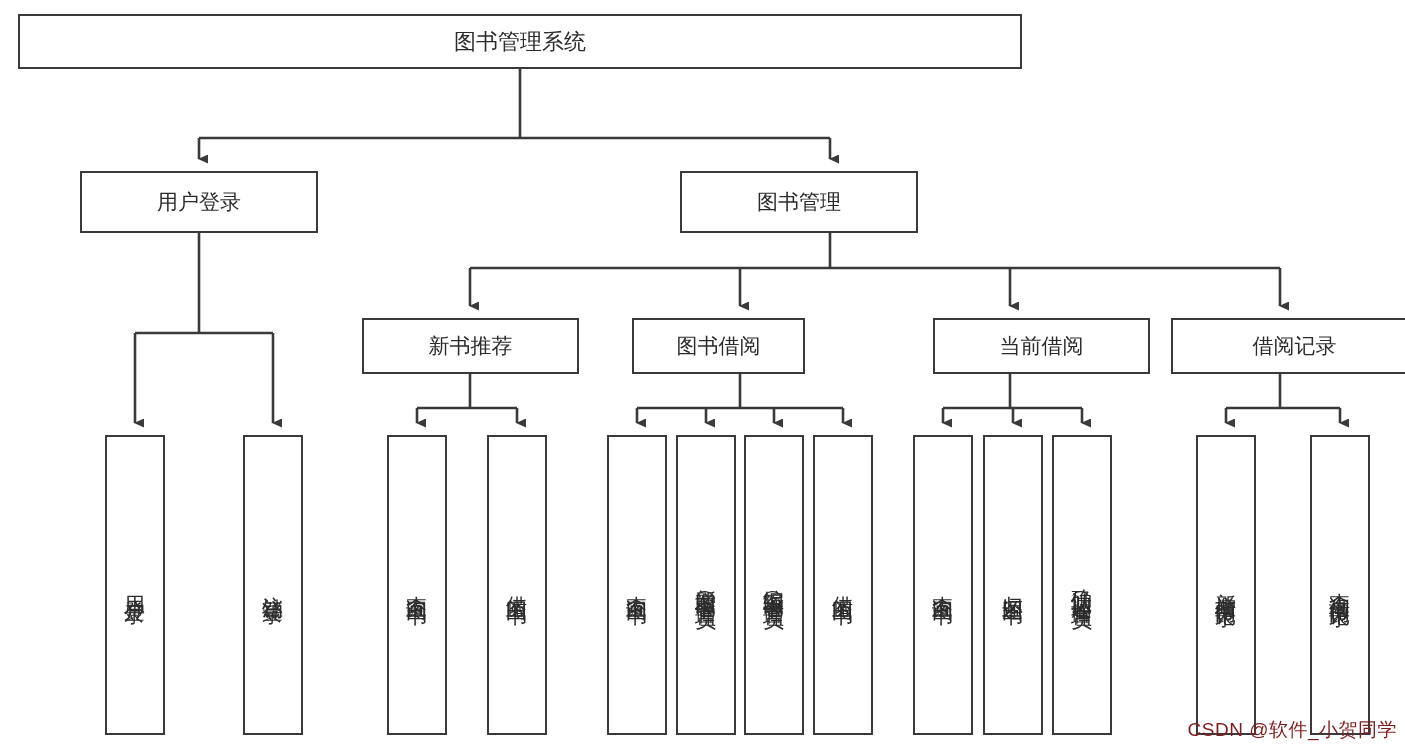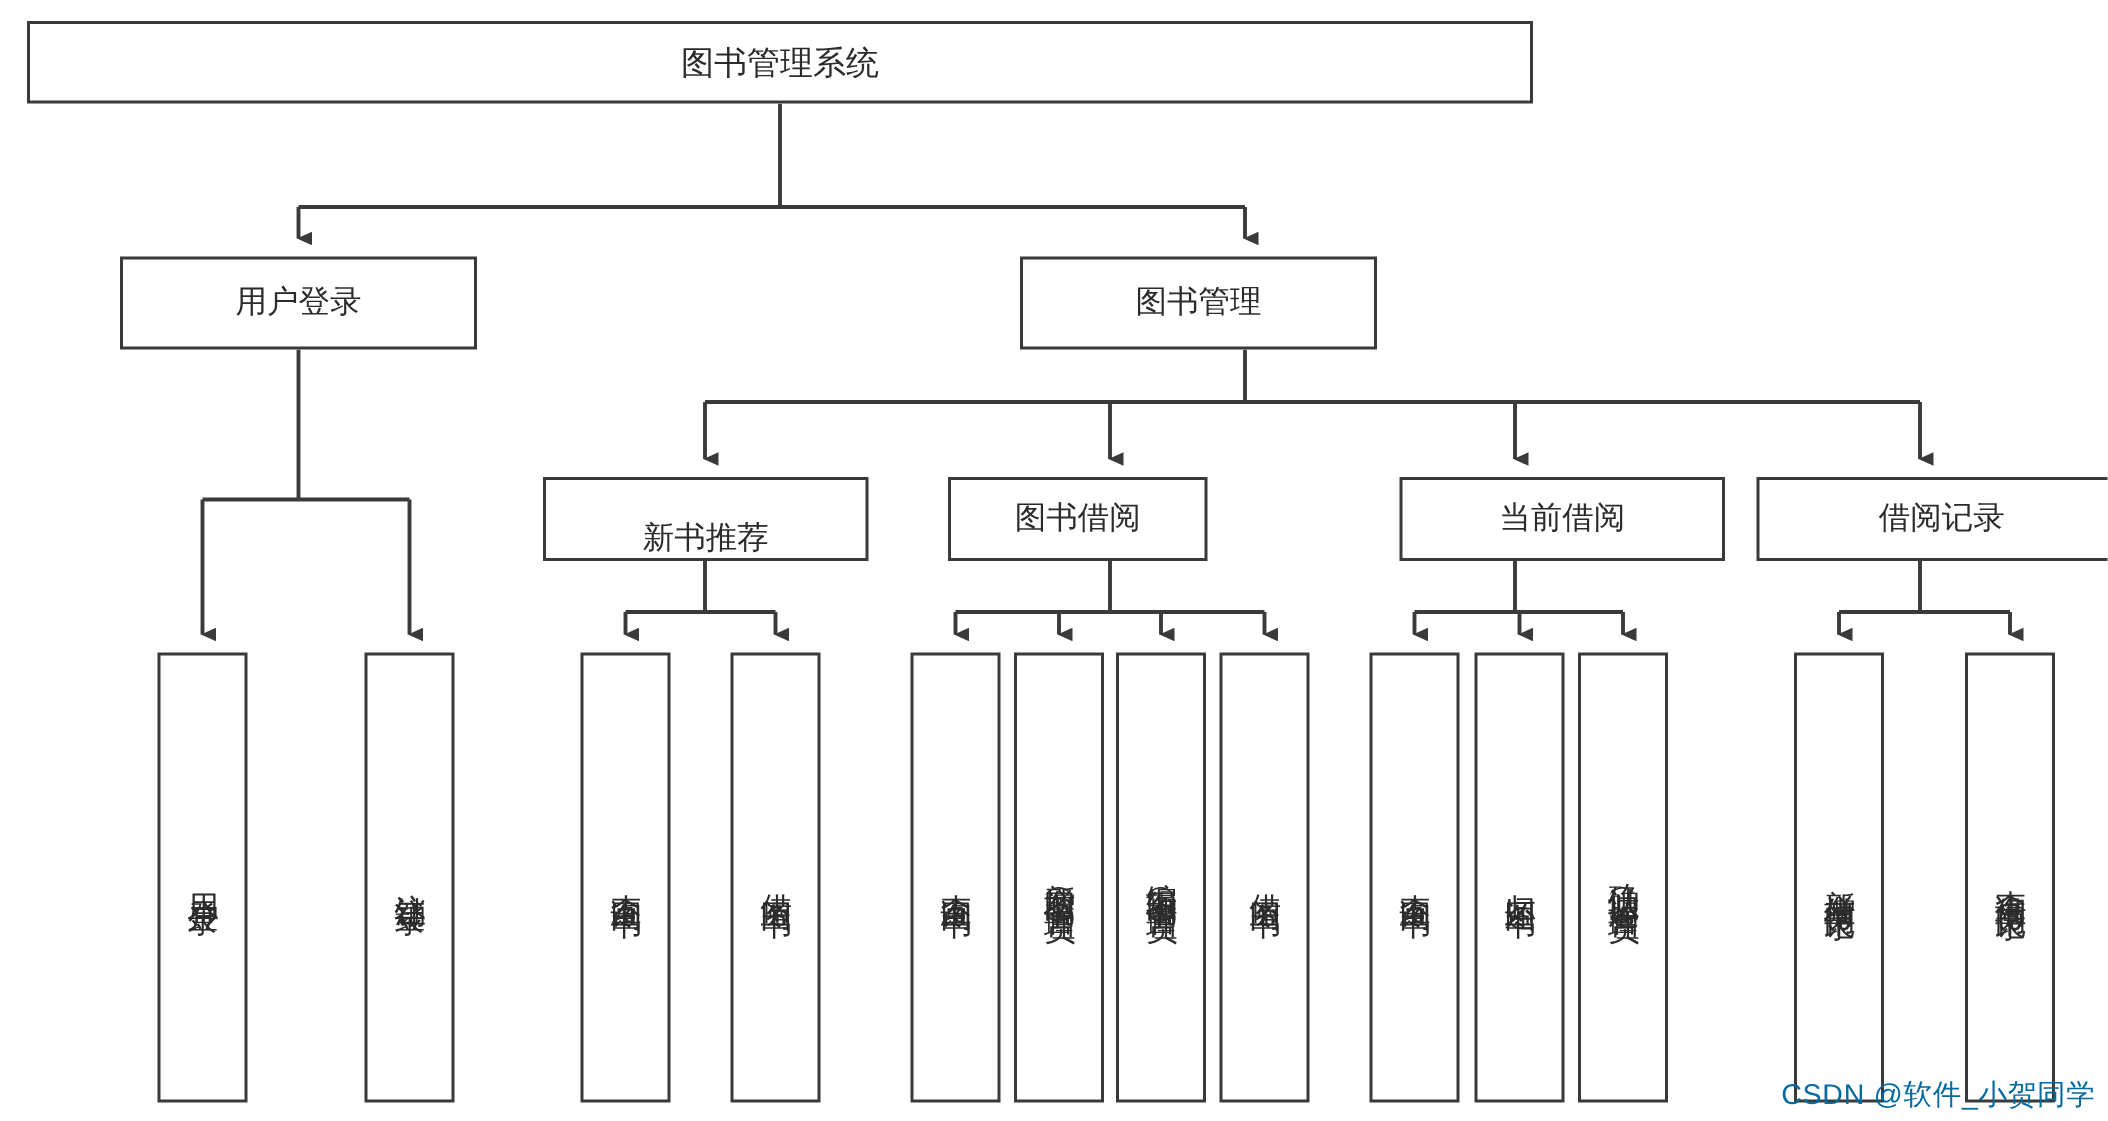--- a/index.html
+++ b/index.html
@@ -58,21 +58,21 @@
     text-orientation: upright;
     font-size: 21px;
     letter-spacing: 3px;
     line-height: 1;
   }
   .watermark {
     position: absolute;
     right: 8px;
     bottom: 4px;
     font-size: 19px;
-    color: #0369a1;
+    color: #7f1d1d;
     white-space: nowrap;
     letter-spacing: 0.5px;
   }
 </style>
 </head>
 <body>
 
 <div id="diagram-root">
 
   <svg class="connectors" viewBox="0 0 1405 747" xmlns="http://www.w3.org/2000/svg">
@@ -133,21 +133,21 @@
     <span class="label">图书管理系统</span>
   </div>
 
   <div class="node horizontal" style="left: 80px; top: 171px; width: 238px; height: 62px;">
     <span class="label">用户登录</span>
   </div>
   <div class="node horizontal" style="left: 680px; top: 171px; width: 238px; height: 62px;">
     <span class="label">图书管理</span>
   </div>
 
-  <div class="node horizontal" style="left: 362px; top: 318px; width: 217px; height: 56px; align-items: flex-end;">
+  <div class="node horizontal" style="left: 362px; top: 318px; width: 217px; height: 56px;">
     <span class="label">新书推荐</span>
   </div>
   <div class="node horizontal" style="left: 632px; top: 318px; width: 173px; height: 56px;">
     <span class="label">图书借阅</span>
   </div>
   <div class="node horizontal" style="left: 933px; top: 318px; width: 217px; height: 56px;">
     <span class="label">当前借阅</span>
   </div>
   <div class="node horizontal" style="left: 1171px; top: 318px; width: 247px; height: 56px;">
     <span class="label">借阅记录</span>

